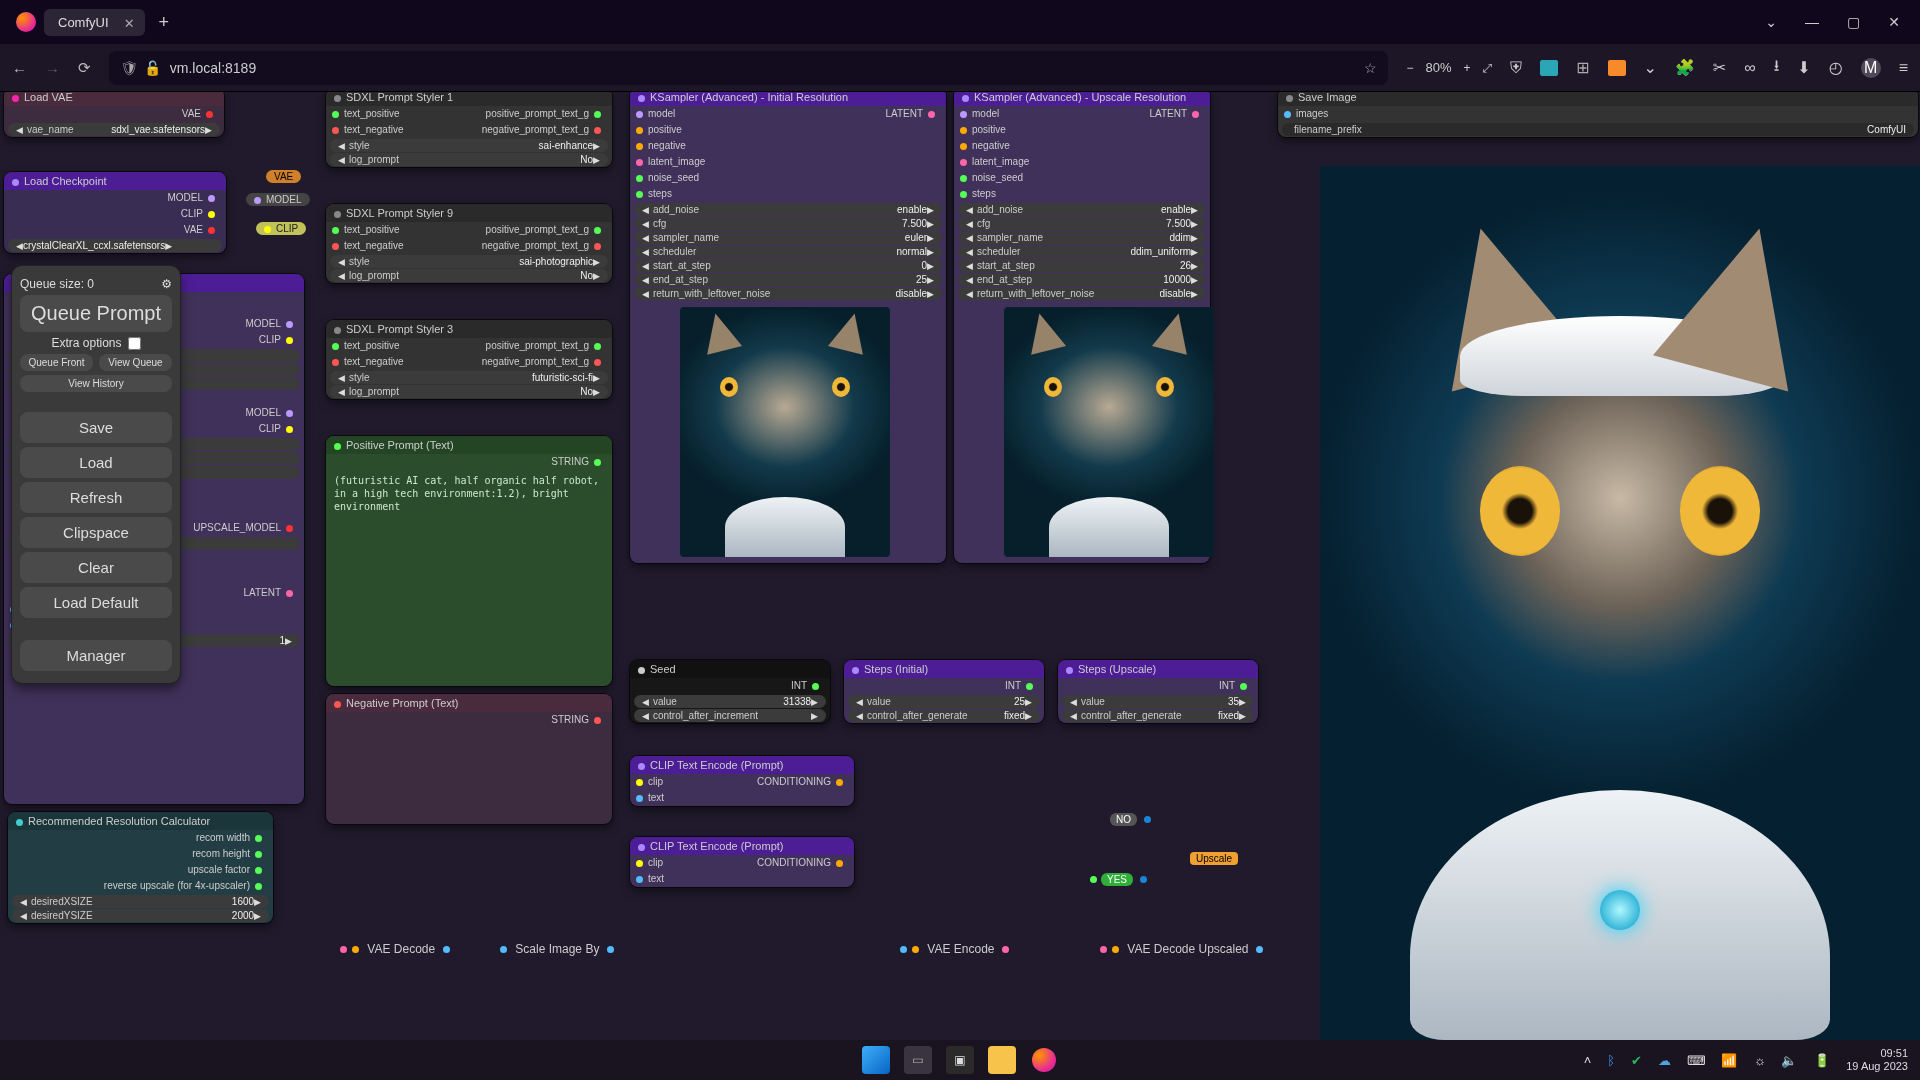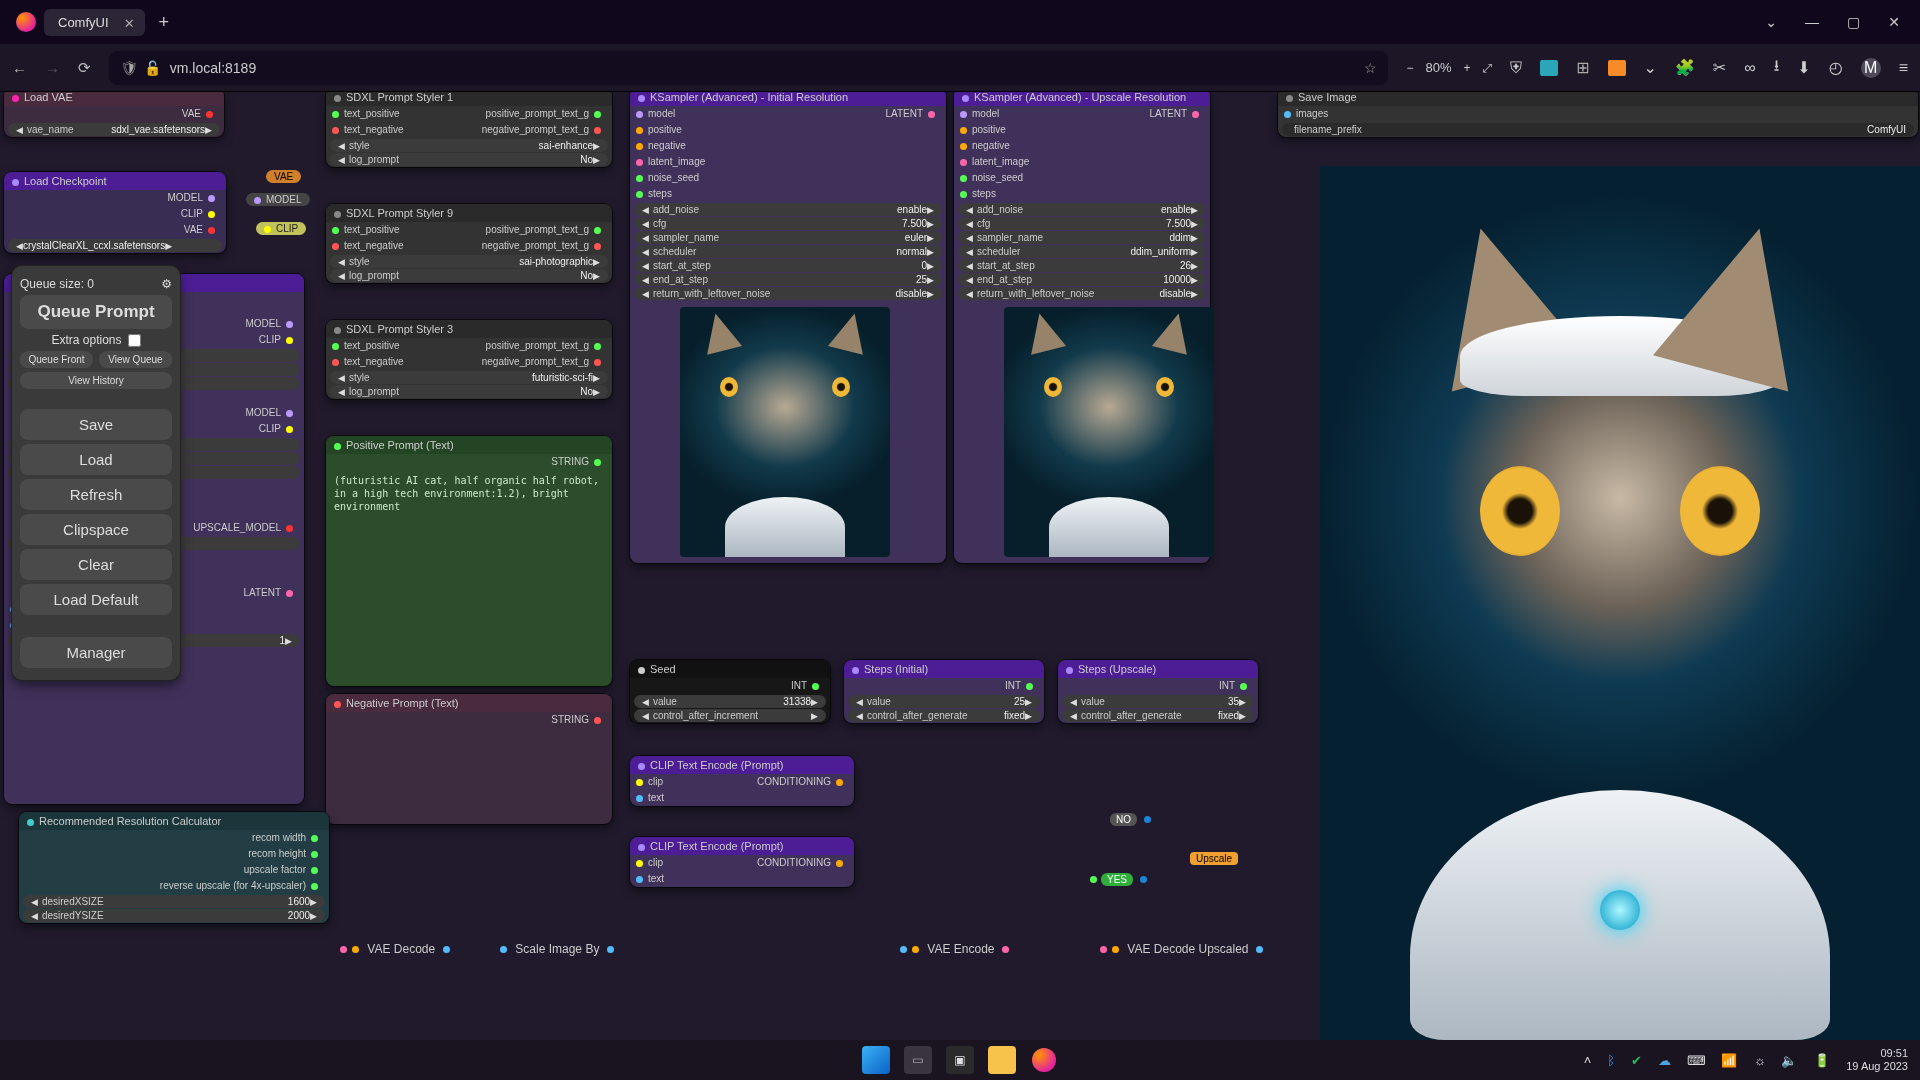--- a/index.html
+++ b/index.html
@@ -44,21 +44,21 @@
 .black{background:#171717}
 .hd-dk{background:#2a2a2a;color:#ccc}
 .hd-pp{background:#4c1d95;color:#ccc}
 .hd-gr{background:#244524;color:#ccc}
 .hd-rs{background:#4a2a3d;color:#ccc}
 .hd-bk{background:#111;color:#ccc}
 .hd-tl{background:#1b363b;color:#ccc}
 .panel{position:absolute;left:12px;top:266px;background:#3a3a3a;border-radius:10px;padding:8px;color:#ddd;font-size:12px;box-shadow:0 0 0 1px #222,0 6px 12px rgba(0,0,0,.5)}
 .panel .line{display:flex;align-items:center;justify-content:center;margin:3px 0}
 .btn{background:#4a4a4a;border-radius:8px;padding:7px 0;text-align:center;margin:4px 0;font-size:15px;cursor:pointer}
-.btn-big{font-size:17px;font-weight:700}
+.btn-big{font-size:20px;font-weight:400}
 .mini{display:flex;gap:6px;margin:4px 0}
 .mini div{flex:1;background:#4a4a4a;border-radius:8px;padding:3px 0;text-align:center;font-size:10px;cursor:pointer}
 .big-image{position:absolute;right:0;top:74px;bottom:0;width:600px;background:linear-gradient(135deg,#0a3d5a,#061a28);display:flex;align-items:center;justify-content:center}
 .cat{position:relative;width:100%;height:100%;background:radial-gradient(ellipse 50% 35% at 50% 38%,#c8b9a5 0%,#6d6358 35%,#0e3a52 60%,#052030 100%)}
 .cat::before,.cat::after{content:"";position:absolute;width:0;height:0;border-left:70px solid transparent;border-right:70px solid transparent;border-bottom:150px solid #a28b73;top:60px}
 .cat::before{left:110px;transform:rotate(-15deg)}
 .cat::after{right:110px;transform:rotate(15deg)}
 .helmet{position:absolute;top:150px;left:50%;transform:translateX(-50%);width:320px;height:80px;background:linear-gradient(#fff,#cfd4da);border-radius:50% 50% 20% 20%}
 .eye{position:absolute;width:80px;height:90px;border-radius:50%;background:radial-gradient(circle,#1a1208 0 20%,#f0b838 30% 70%,#5b4220 100%);top:300px}
 .eye.l{left:160px}.eye.r{right:160px}
@@ -339,21 +339,21 @@
   </div>
 
   <div class="node rose" style="left:326px;top:602px;width:286px;height:130px">
     <div class="node-hd hd-rs"><span class="dot" style="background:#f55"></span><span>Negative Prompt (Text)</span></div>
     <div class="nrow right">
         <span>STRING</span>
         <span class="dot" style="background:#f55;margin-left:5px"></span>
       </div>
   </div>
 
-  <div class="node teal" style="left:19px;top:720px;width:310px">
+  <div class="node teal" style="left:8px;top:720px;width:265px">
     <div class="node-hd hd-tl"><span class="dot" style="background:#4cc"></span><span>Recommended Resolution Calculator</span></div>
     <div class="nrow right">
         <span>recom width</span>
         <span class="dot" style="background:#5f5;margin-left:5px"></span>
       </div>
     <div class="nrow right">
         <span>recom height</span>
         <span class="dot" style="background:#5f5;margin-left:5px"></span>
       </div>
     <div class="nrow right">

